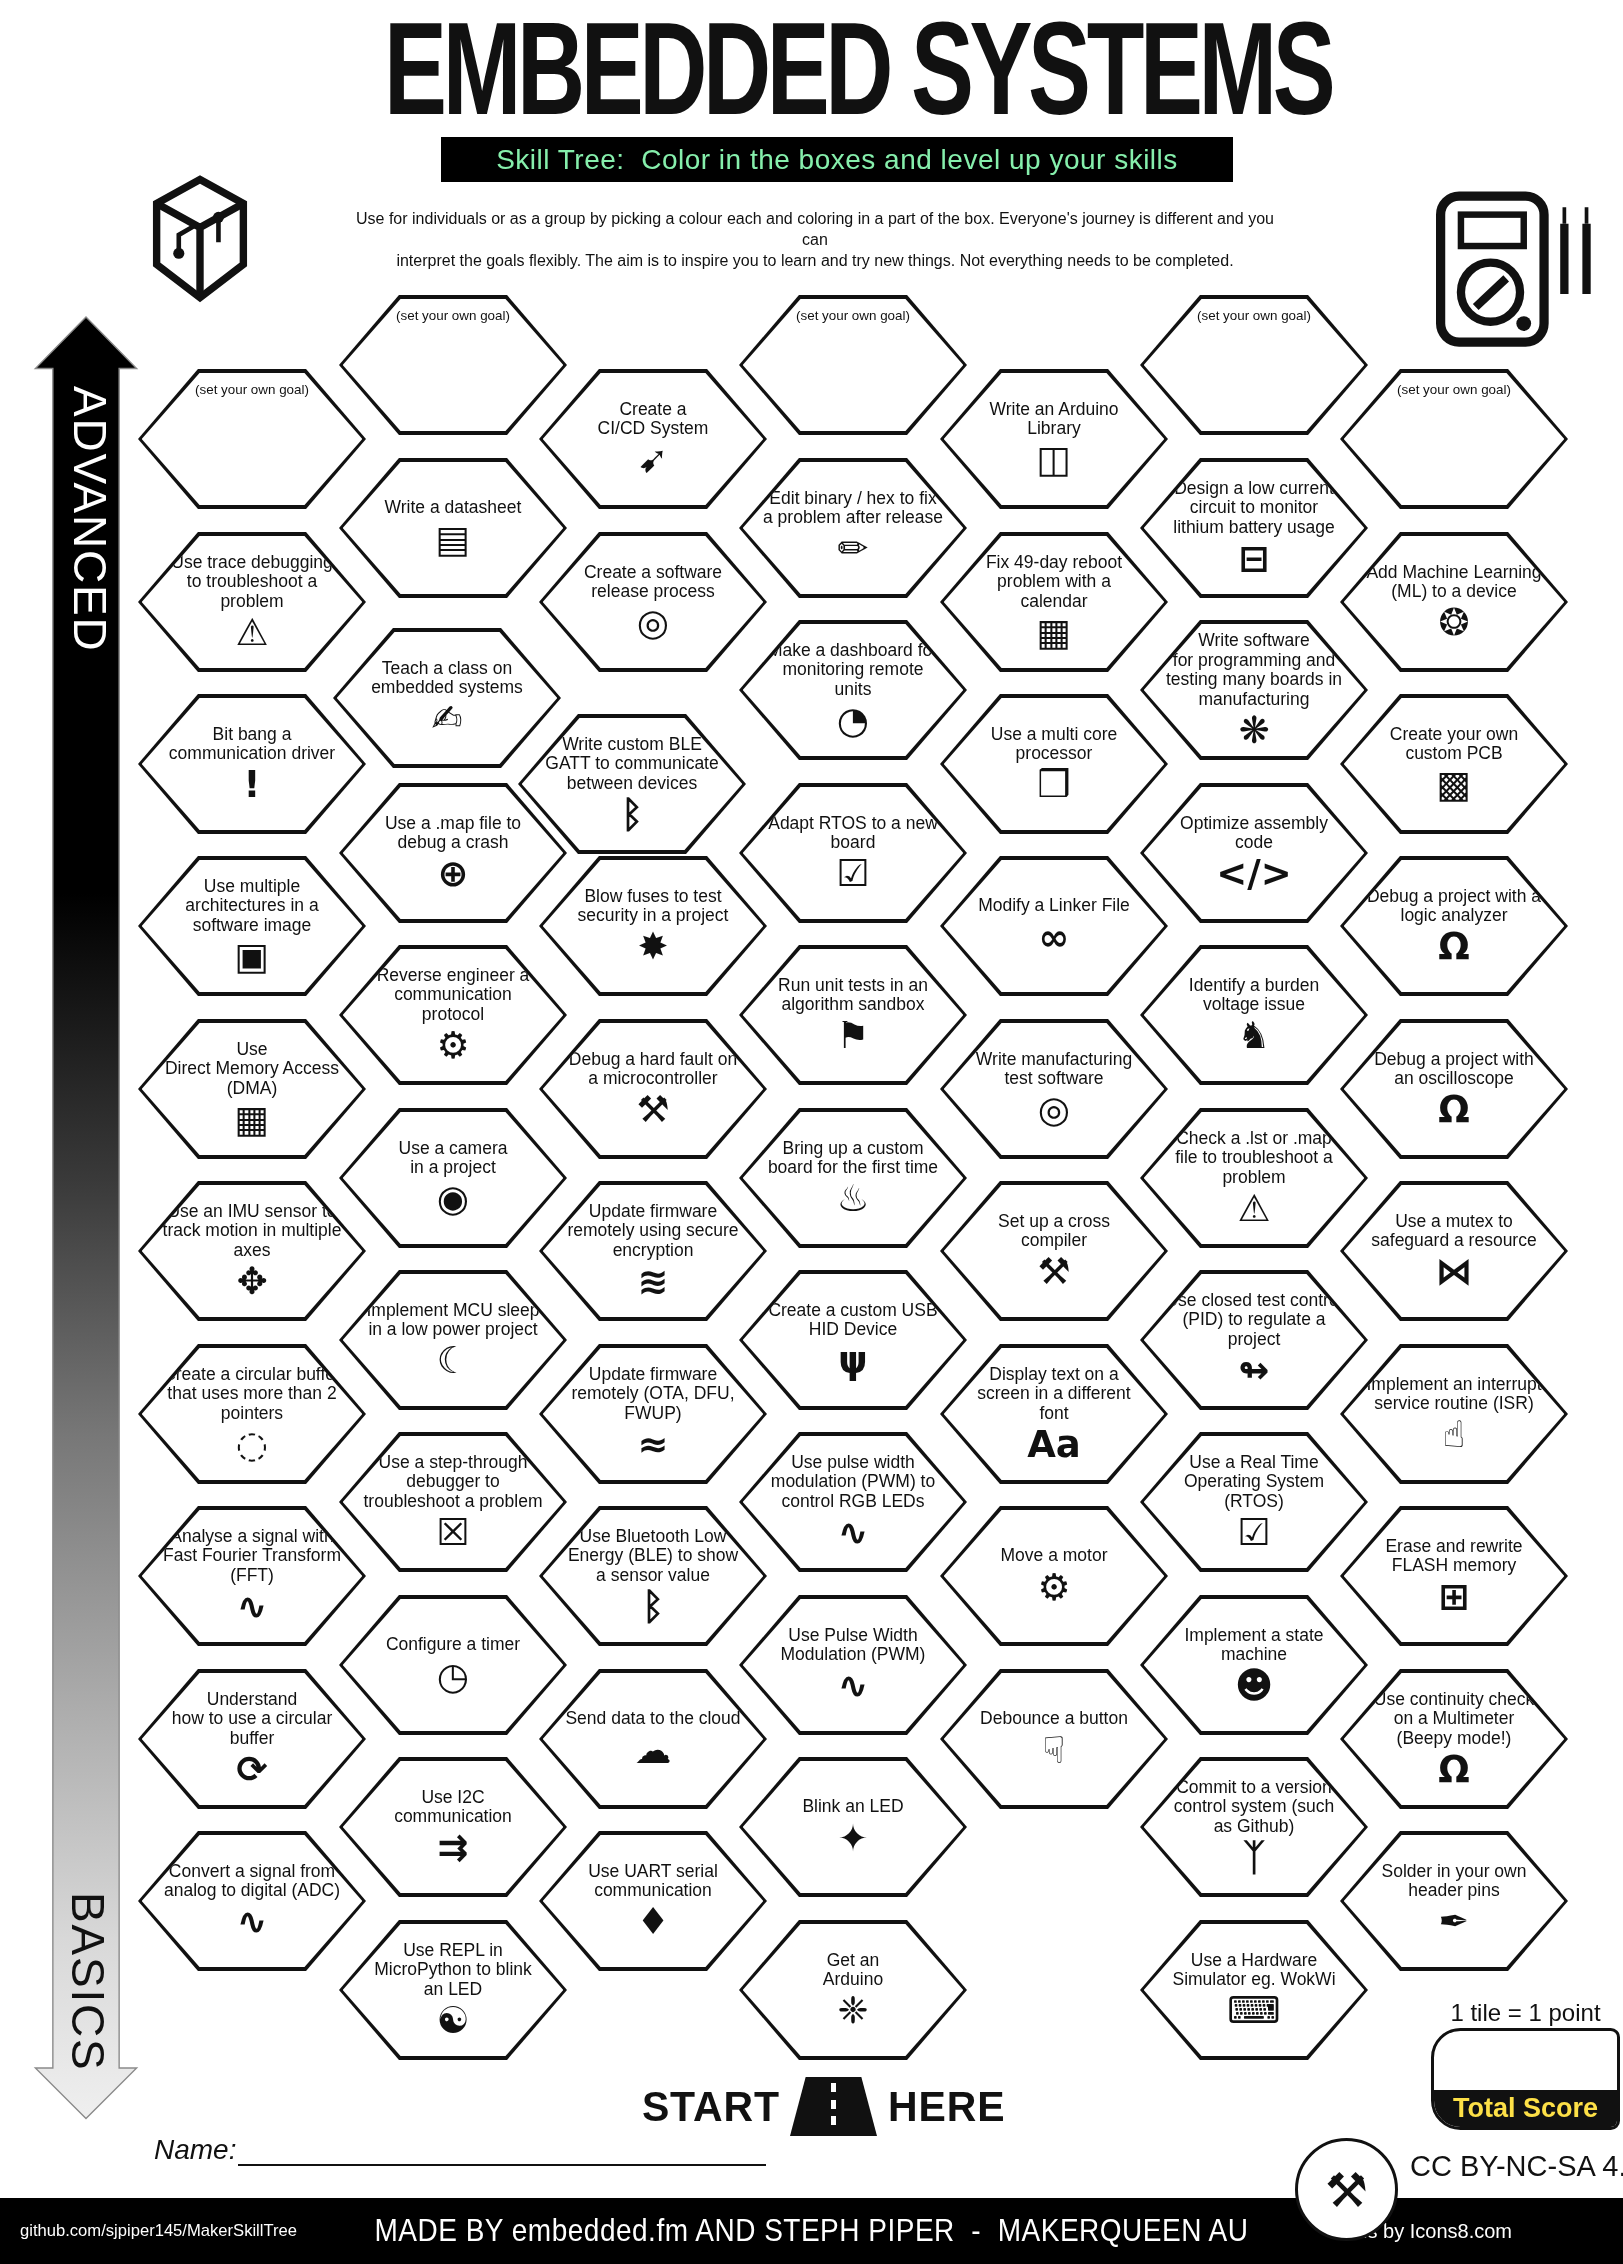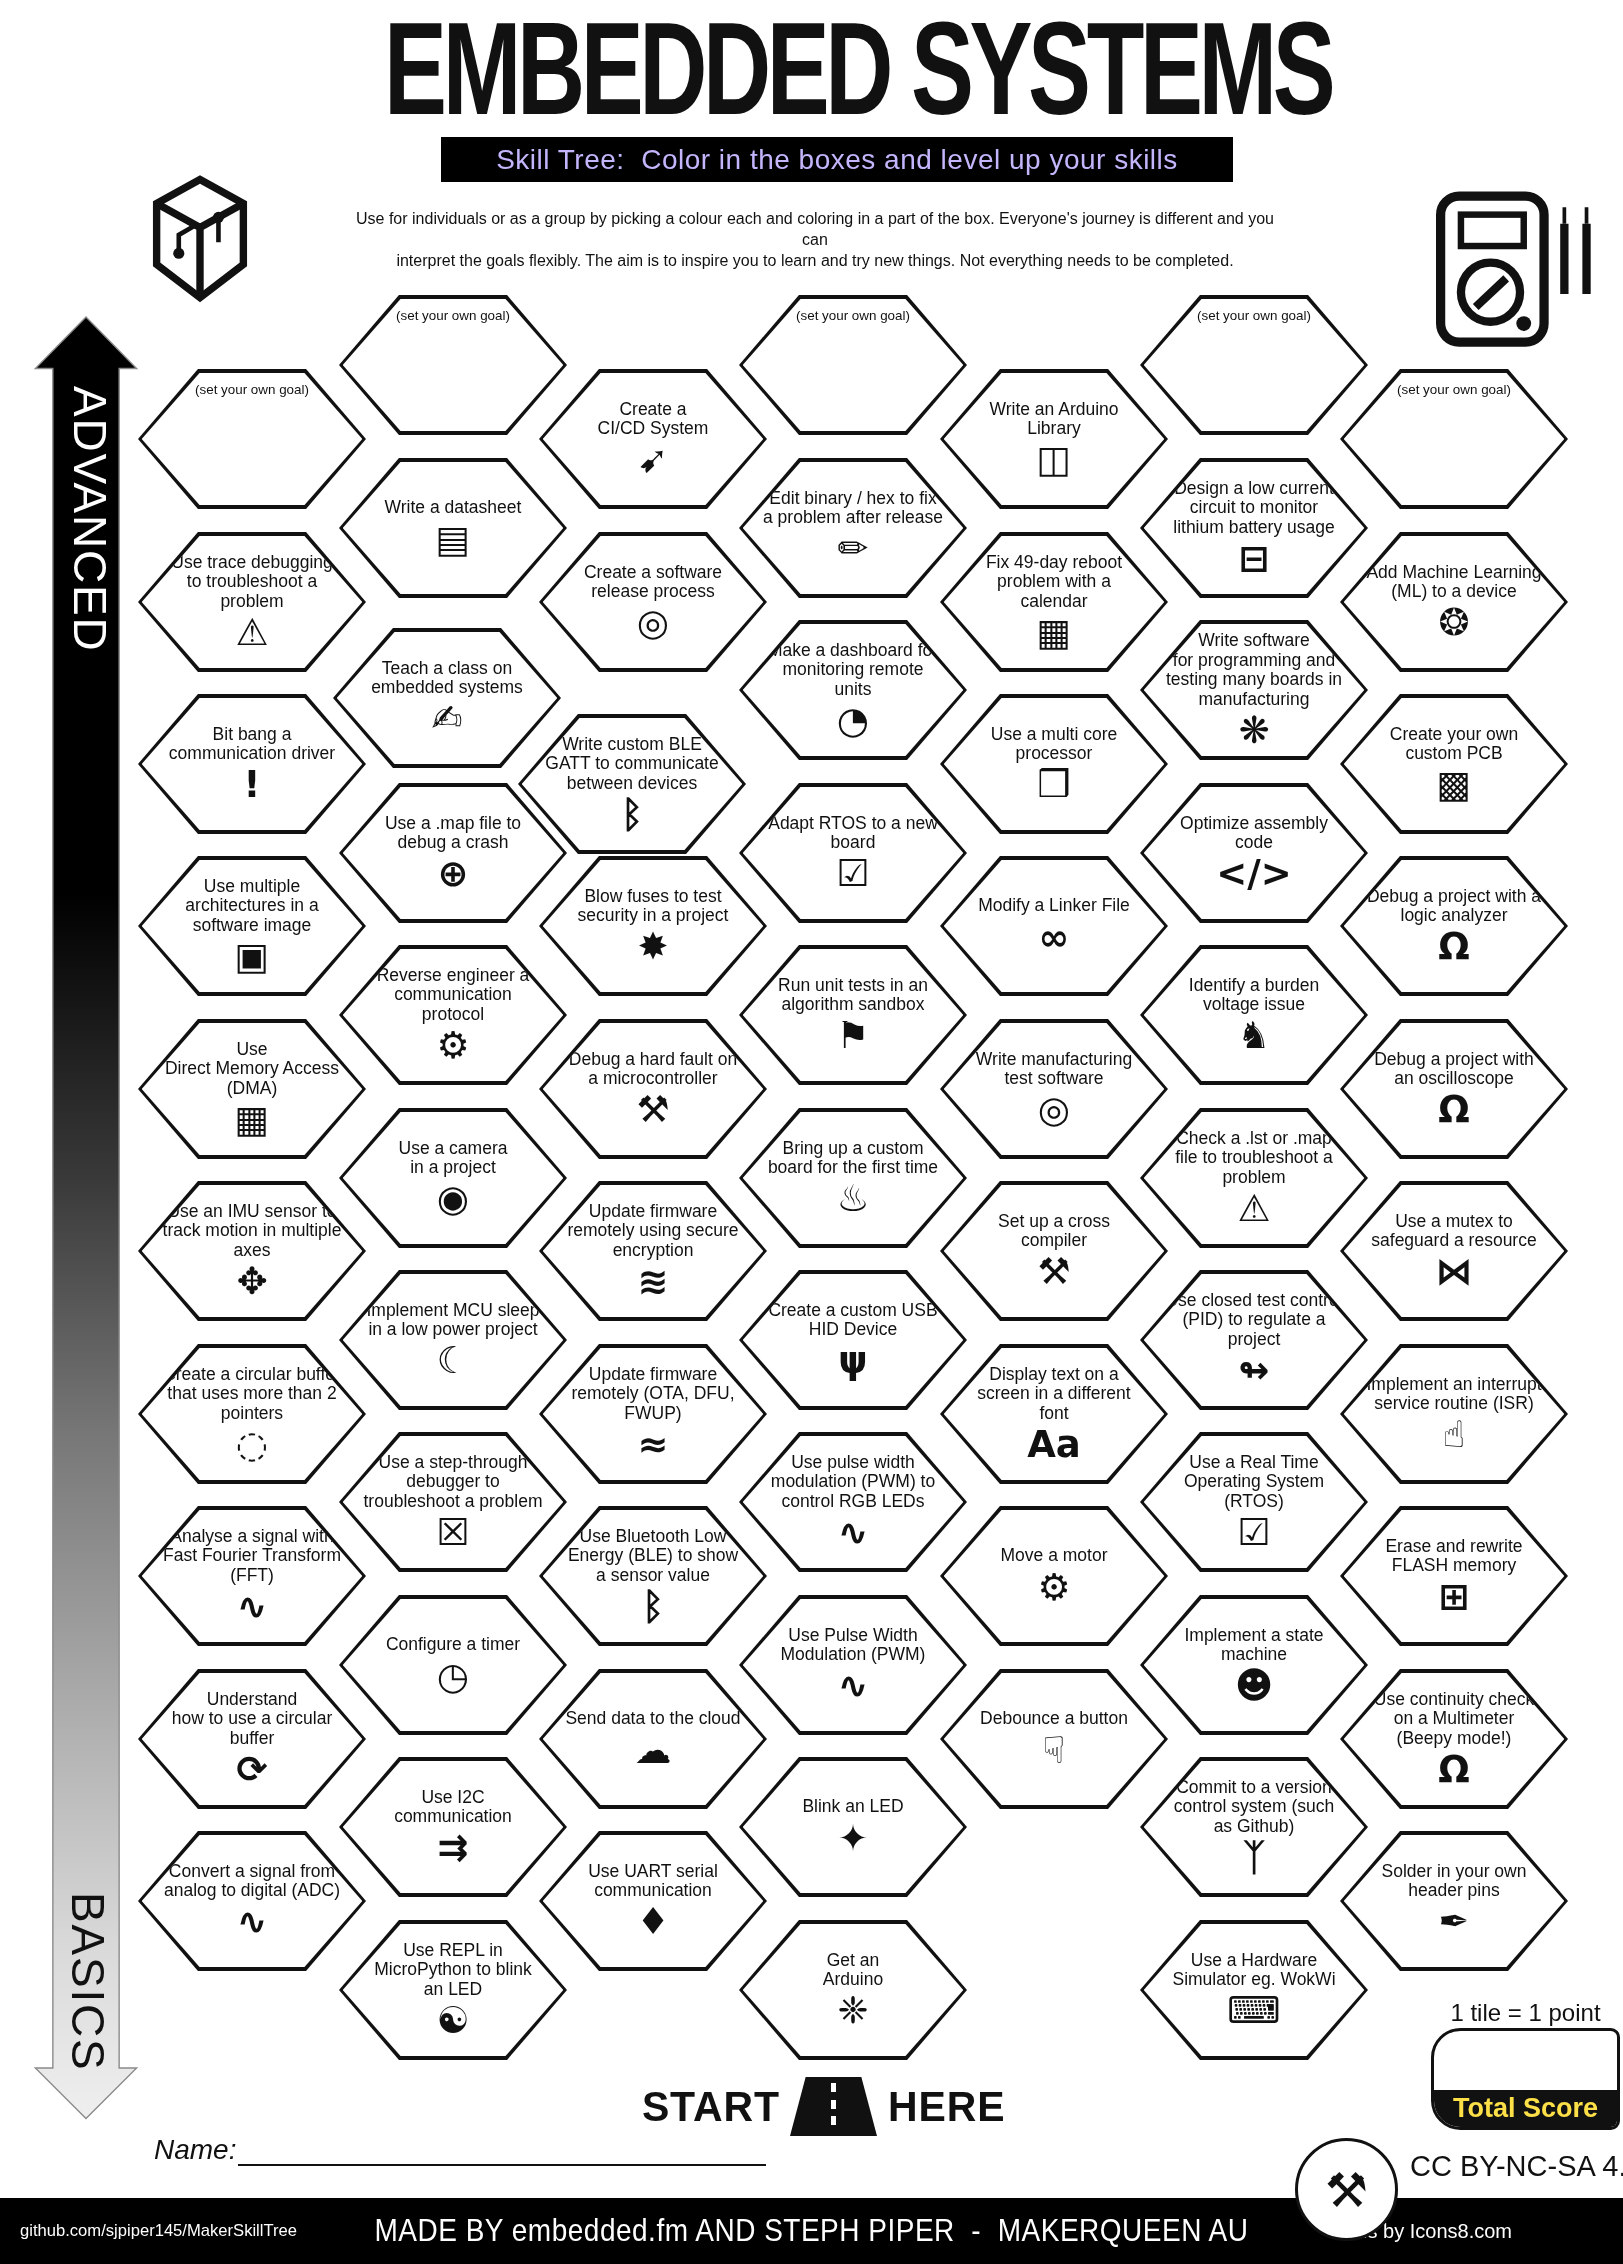--- a/index.html
+++ b/index.html
@@ -5,21 +5,21 @@
   html,body{margin:0;padding:0;background:#fff;}
   #page{position:relative;width:1623px;height:2265px;background:#fff;overflow:hidden;
         font-family:"Liberation Sans","DejaVu Sans",sans-serif;color:#111;}
 
   
   .title{position:absolute;left:277px;top:1.8px;width:1071px;text-align:center;
          font-weight:bold;font-size:118px;letter-spacing:-5.5px;line-height:1;
          transform:scale(0.80,1.12);transform-origin:center top;white-space:nowrap;}
   .subtitle-bar{position:absolute;left:441px;top:137px;width:792px;height:45px;background:#000;
                 display:flex;align-items:center;justify-content:center;}
-  .subtitle-bar span{color:#c4b5fd;font-size:28px;letter-spacing:0.5px;white-space:pre;}
+  .subtitle-bar span{color:#86efac;font-size:28px;letter-spacing:0.5px;white-space:pre;}
   .intro{position:absolute;left:351px;top:209px;width:928px;text-align:center;
          font-size:16px;line-height:1.3;}
 
   
   .axis-arrow{position:absolute;left:28px;top:309px;width:116px;height:1823px;}
   .axis-label{position:absolute;font-size:46px;letter-spacing:1.8px;transform:rotate(90deg);
               transform-origin:left top;white-space:nowrap;line-height:1;}
   .advanced{left:113px;top:386px;color:#fff;}
   .basics{left:111px;top:1892px;color:#111;}
 

